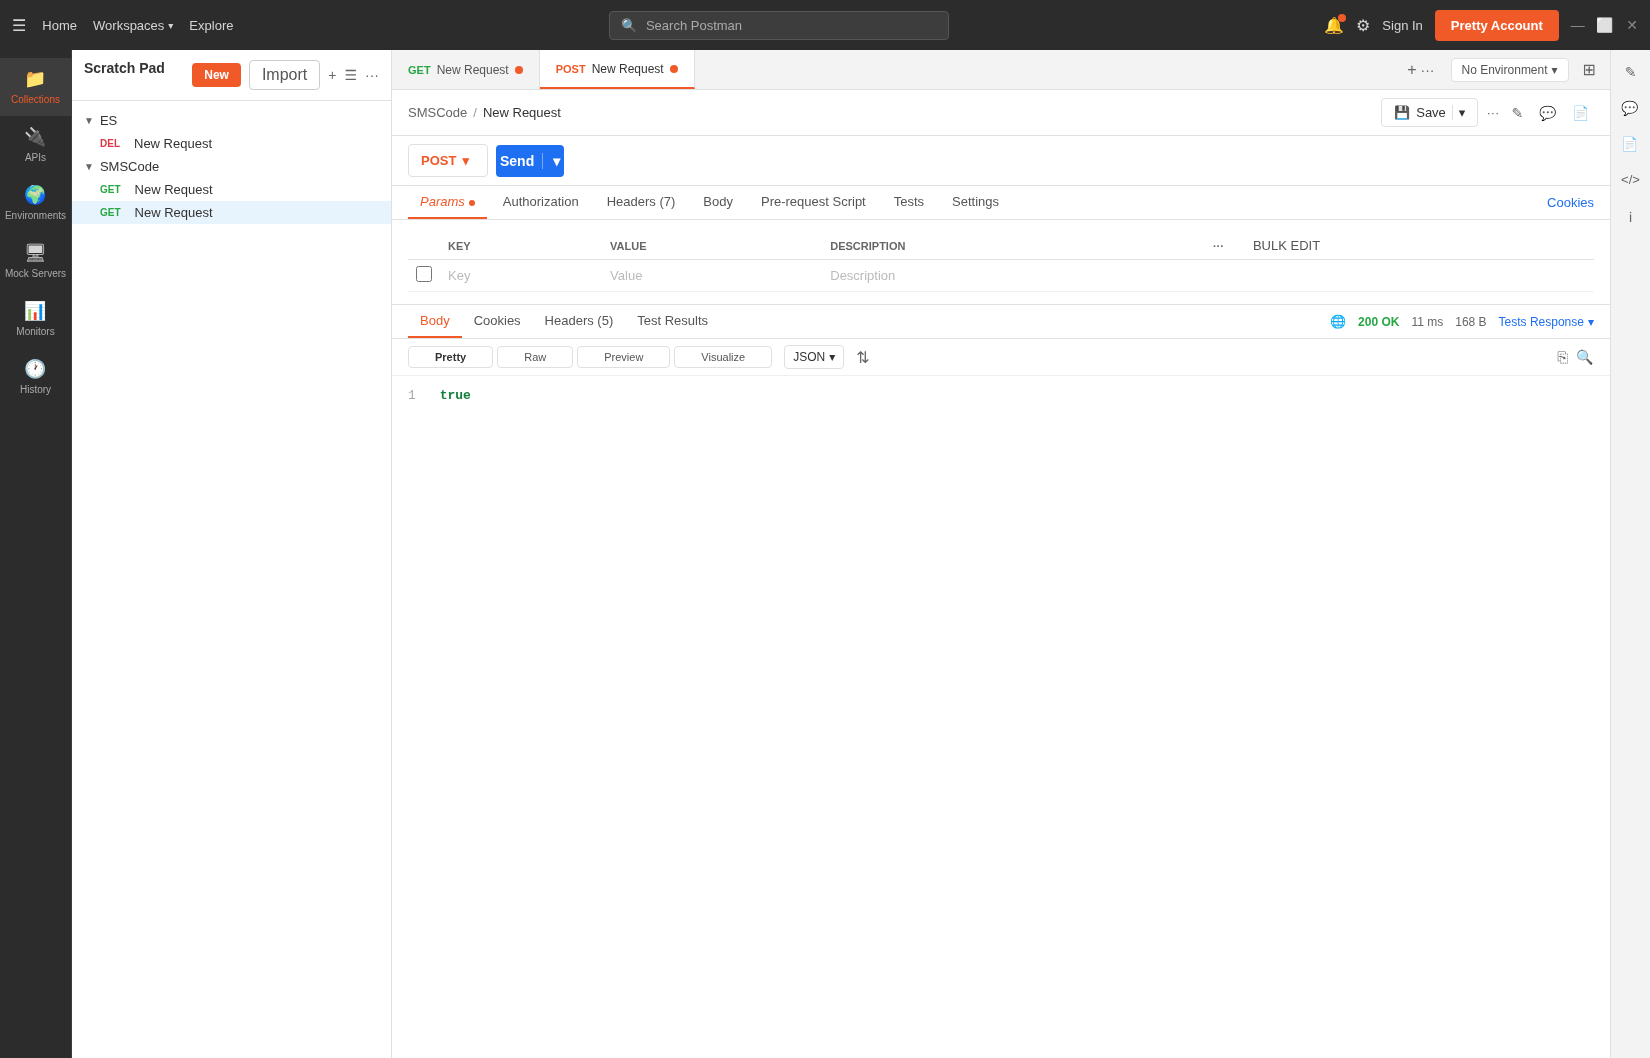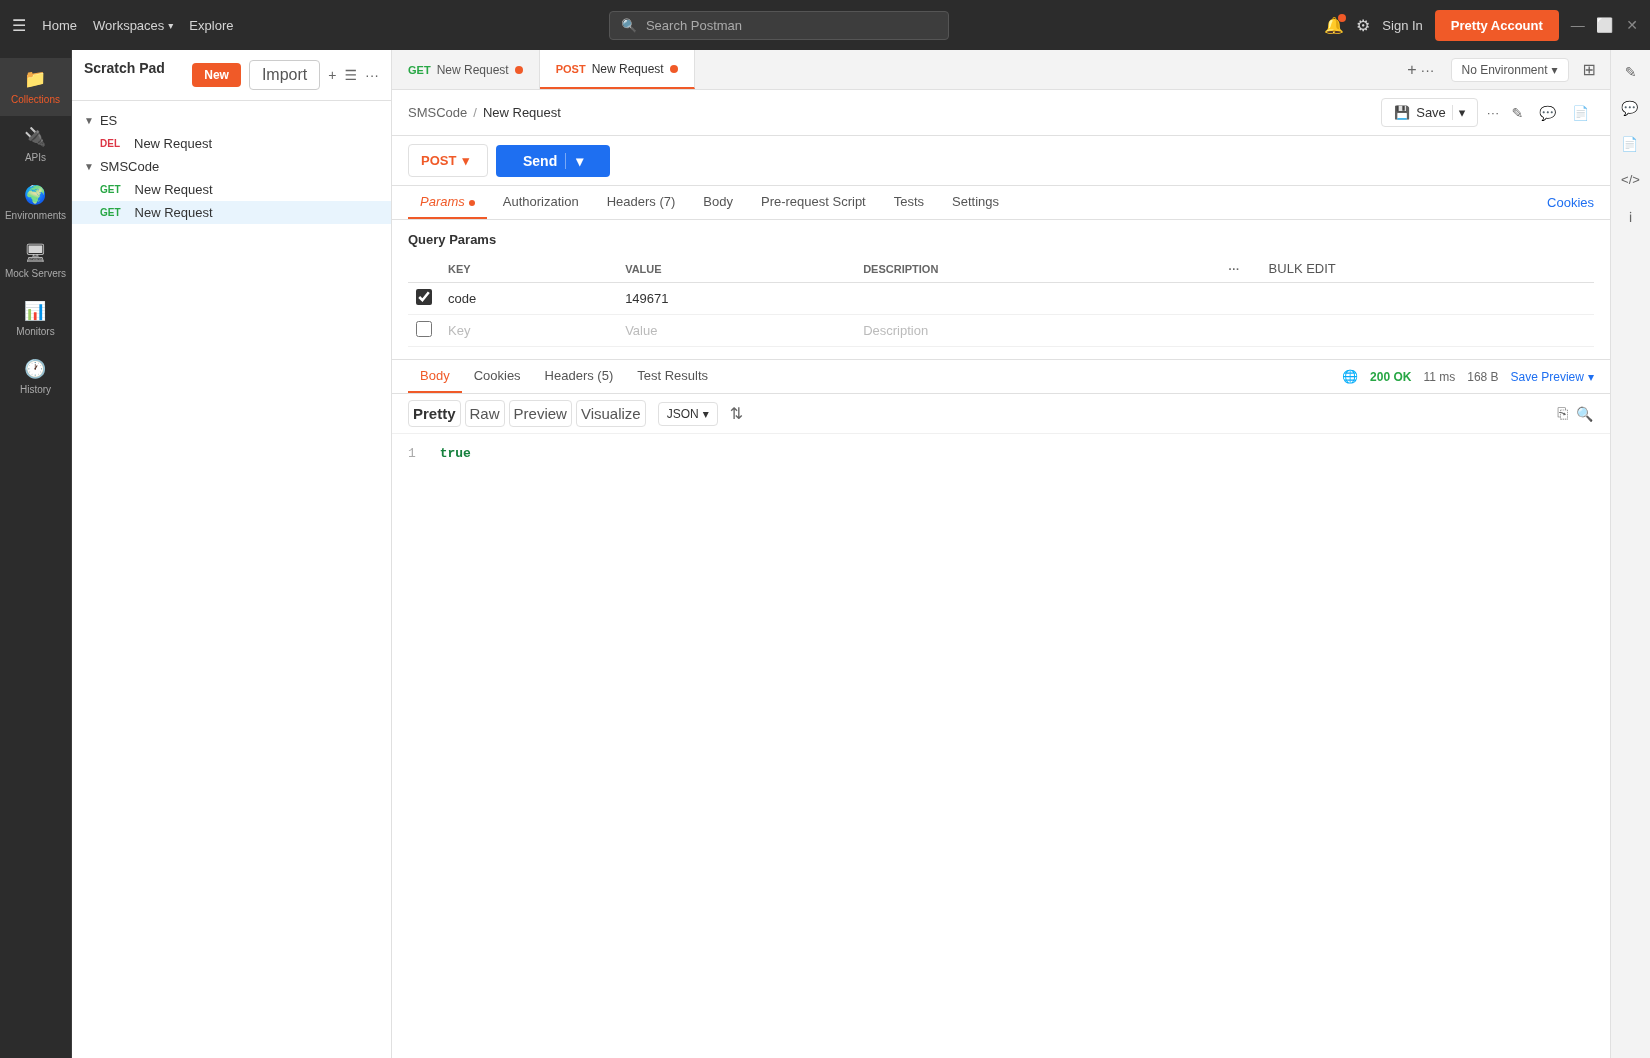--- a/index.html
+++ b/index.html
@@ -78,21 +78,21 @@
     .breadcrumb-current { color: #333; font-weight: 500; }
     .request-header-actions { display: flex; align-items: center; gap: 8px; }
     .save-btn { background: #fff; border: 1px solid #e0e0e0; border-radius: 4px; padding: 6px 12px; cursor: pointer; font-size: 13px; display: flex; align-items: center; gap: 6px; }
     .save-btn-arrow { cursor: pointer; border-left: 1px solid #e0e0e0; padding-left: 6px; }
     .header-icon-btn { cursor: pointer; color: #666; font-size: 14px; padding: 4px; }
 
     
     .url-bar { display: flex; align-items: center; padding: 8px 16px; gap: 8px; border-bottom: 1px solid #e0e0e0; }
     .method-select { display: flex; align-items: center; gap: 6px; border: 1px solid #e0e0e0; border-radius: 4px; padding: 8px 12px; cursor: pointer; font-size: 13px; font-weight: 600; color: #f05a28; background: #fff; min-width: 80px; }
     .url-input { flex: 1; border: 1px solid #e0e0e0; border-radius: 4px; padding: 8px 12px; font-size: 13px; color: #333; outline: none; }
-    .send-btn { background: #1e6ff1; color: #fff; border: none; border-radius: 4px; padding: 8px 27px; cursor: pointer; font-size: 14px; font-weight: 600; display: flex; align-items: center; gap: 8px; }
+    .send-btn { background: #1e6ff1; color: #fff; border: none; border-radius: 4px; padding: 8px 4px; cursor: pointer; font-size: 14px; font-weight: 600; display: flex; align-items: center; gap: 8px; }
     .send-btn-arrow { border-left: 1px solid rgba(255,255,255,0.4); padding-left: 10px; cursor: pointer; }
 
     
     .req-tabs { display: flex; align-items: center; padding: 0 16px; border-bottom: 1px solid #e0e0e0; gap: 4px; }
     .req-tab { padding: 8px 12px; cursor: pointer; font-size: 13px; color: #555; border-bottom: 2px solid transparent; }
     .req-tab.active { color: #f05a28; border-bottom: 2px solid #f05a28; font-weight: 500; font-style: italic; }
     .req-tab-dot { width: 6px; height: 6px; background: #f05a28; border-radius: 50%; display: inline-block; margin-left: 4px; }
     .cookies-link { margin-left: auto; color: #1e6ff1; cursor: pointer; font-size: 13px; }
 
     
@@ -113,21 +113,21 @@
     .resp-tabs { display: flex; align-items: center; padding: 0 16px; border-bottom: 1px solid #e0e0e0; }
     .resp-tab { padding: 8px 12px; cursor: pointer; font-size: 13px; color: #555; border-bottom: 2px solid transparent; }
     .resp-tab.active { color: #f05a28; border-bottom: 2px solid #f05a28; }
     .resp-status { margin-left: auto; display: flex; align-items: center; gap: 12px; font-size: 12px; }
     .status-ok { color: #28a745; font-weight: 600; }
     .status-meta { color: #666; }
     .save-response-btn { color: #1e6ff1; cursor: pointer; font-size: 12px; display: flex; align-items: center; gap: 4px; }
 
     
     .resp-body-toolbar { display: flex; align-items: center; padding: 6px 16px; gap: 4px; border-bottom: 1px solid #f0f0f0; }
-    .resp-format-btn { padding: 4px 4px; border: 1px solid #e0e0e0; border-radius: 4px; cursor: pointer; font-size: 15px; color: #555; background: #fff; }
+    .resp-format-btn { padding: 4px 26px; border: 1px solid #e0e0e0; border-radius: 4px; cursor: pointer; font-size: 11px; color: #555; background: #fff; }
     .resp-format-btn.active { background: #fff; border-color: #e0e0e0; font-weight: 600; color: #333; }
     .json-select { display: flex; align-items: center; gap: 4px; border: 1px solid #e0e0e0; border-radius: 4px; padding: 4px 8px; cursor: pointer; font-size: 12px; color: #333; background: #fff; margin-left: 8px; }
     .resp-action-icons { margin-left: auto; display: flex; align-items: center; gap: 8px; }
     .resp-body-content { flex: 1; padding: 12px 16px; font-family: 'Courier New', monospace; font-size: 13px; overflow-y: auto; }
     .line-number { color: #aaa; margin-right: 16px; user-select: none; }
     .json-true { color: #15803d; font-weight: 600; }
 
     
     .right-sidebar { width: 40px; background: #f3f3f3; border-left: 1px solid #e0e0e0; display: flex; flex-direction: column; align-items: center; padding-top: 8px; gap: 8px; }
     .right-icon { cursor: pointer; color: #666; font-size: 14px; padding: 6px; border-radius: 4px; }
@@ -316,46 +316,37 @@
         <div class="req-tab">
           <span>Tests</span>
         </div>
         <div class="req-tab">
           <span>Settings</span>
         </div>
         <span class="cookies-link">Cookies</span>
       </div>
 
       <div class="params-section">
-        <div class="params-title">Query Params</div>
         <table class="params-table">
           <thead>
             <tr>
               <th style="width:30px;"></th>
               <th>KEY</th>
               <th>VALUE</th>
               <th>DESCRIPTION</th>
               <th style="width:40px;">
                 <span class="col-more">···</span>
               </th>
               <th>
                 <span class="bulk-edit-btn">Bulk Edit</span>
               </th>
             </tr>
           </thead>
           <tbody>
             <tr>
-              <td><input type="checkbox" class="checkbox" checked="" style=""></td>
-              <td class="param-key">code</td>
-              <td class="param-value">149671</td>
-              <td></td>
-              <td></td>
-              <td></td>
-            </tr>
-            <tr>
               <td><input type="checkbox" class="checkbox" style=""></td>
               <td class="param-placeholder">Key</td>
               <td class="param-placeholder">Value</td>
               <td class="param-placeholder">Description</td>
               <td></td>
               <td></td>
             </tr>
           </tbody>
         </table>
       </div>
@@ -366,21 +357,21 @@
           <div class="resp-tab active">Body</div>
           <div class="resp-tab">Cookies</div>
           <div class="resp-tab">Headers (5)</div>
           <div class="resp-tab">Test Results</div>
           <div class="resp-status">
             <span class="globe-icon">🌐</span>
             <span class="status-ok">200 OK</span>
             <span class="status-meta">11 ms</span>
             <span class="status-meta">168 B</span>
             <div class="save-response-btn">
-              <span>Save Preview</span>
+              <span>Tests Response</span>
               <span>▾</span>
             </div>
           </div>
         </div>
 
         <div class="resp-body-toolbar">
           <button class="resp-format-btn active">Pretty</button>
           <button class="resp-format-btn">Raw</button>
           <button class="resp-format-btn">Preview</button>
           <button class="resp-format-btn">Visualize</button>

